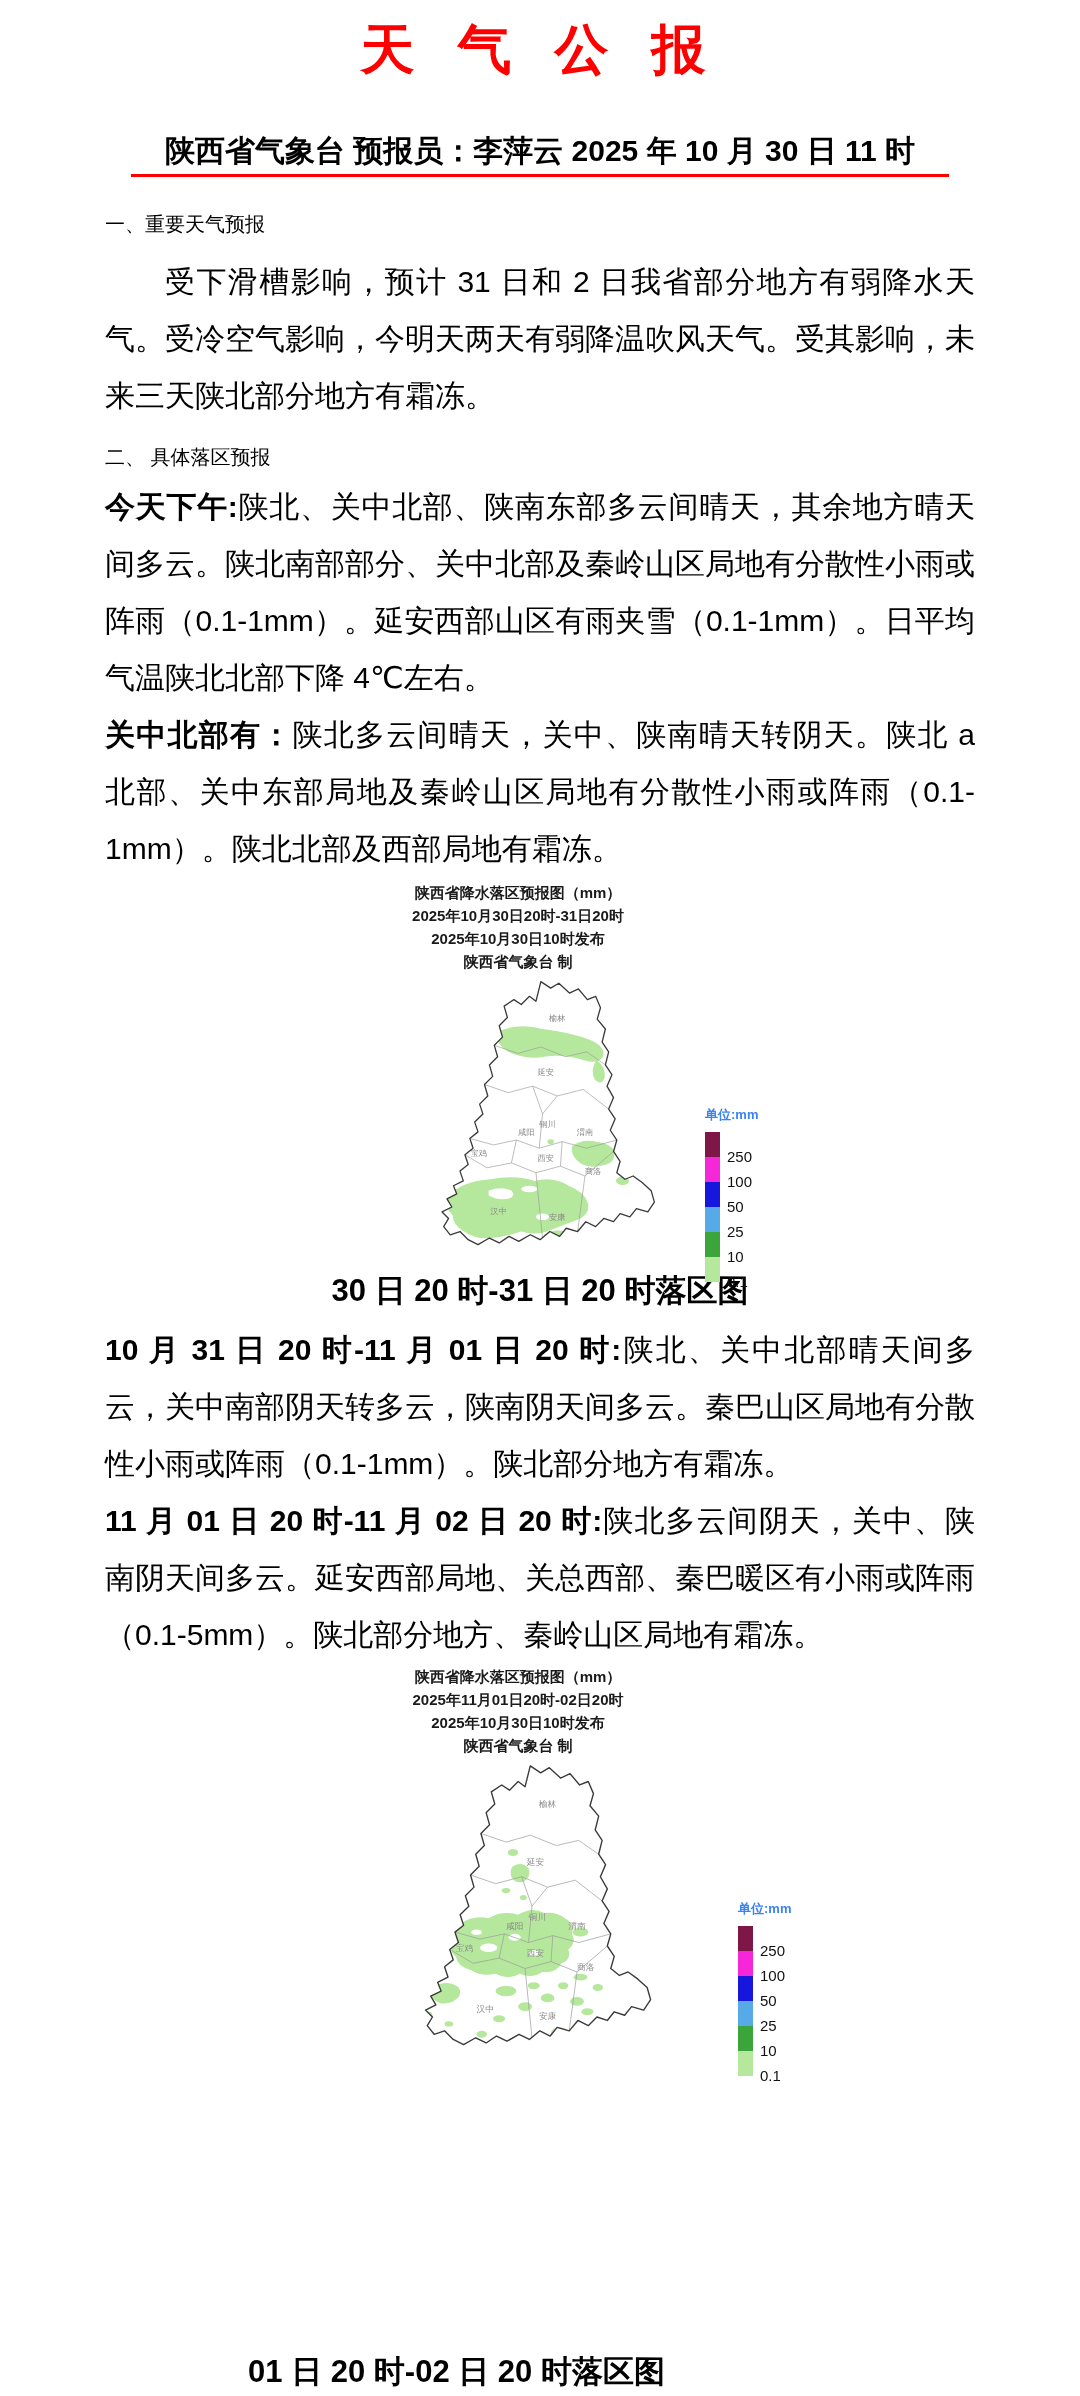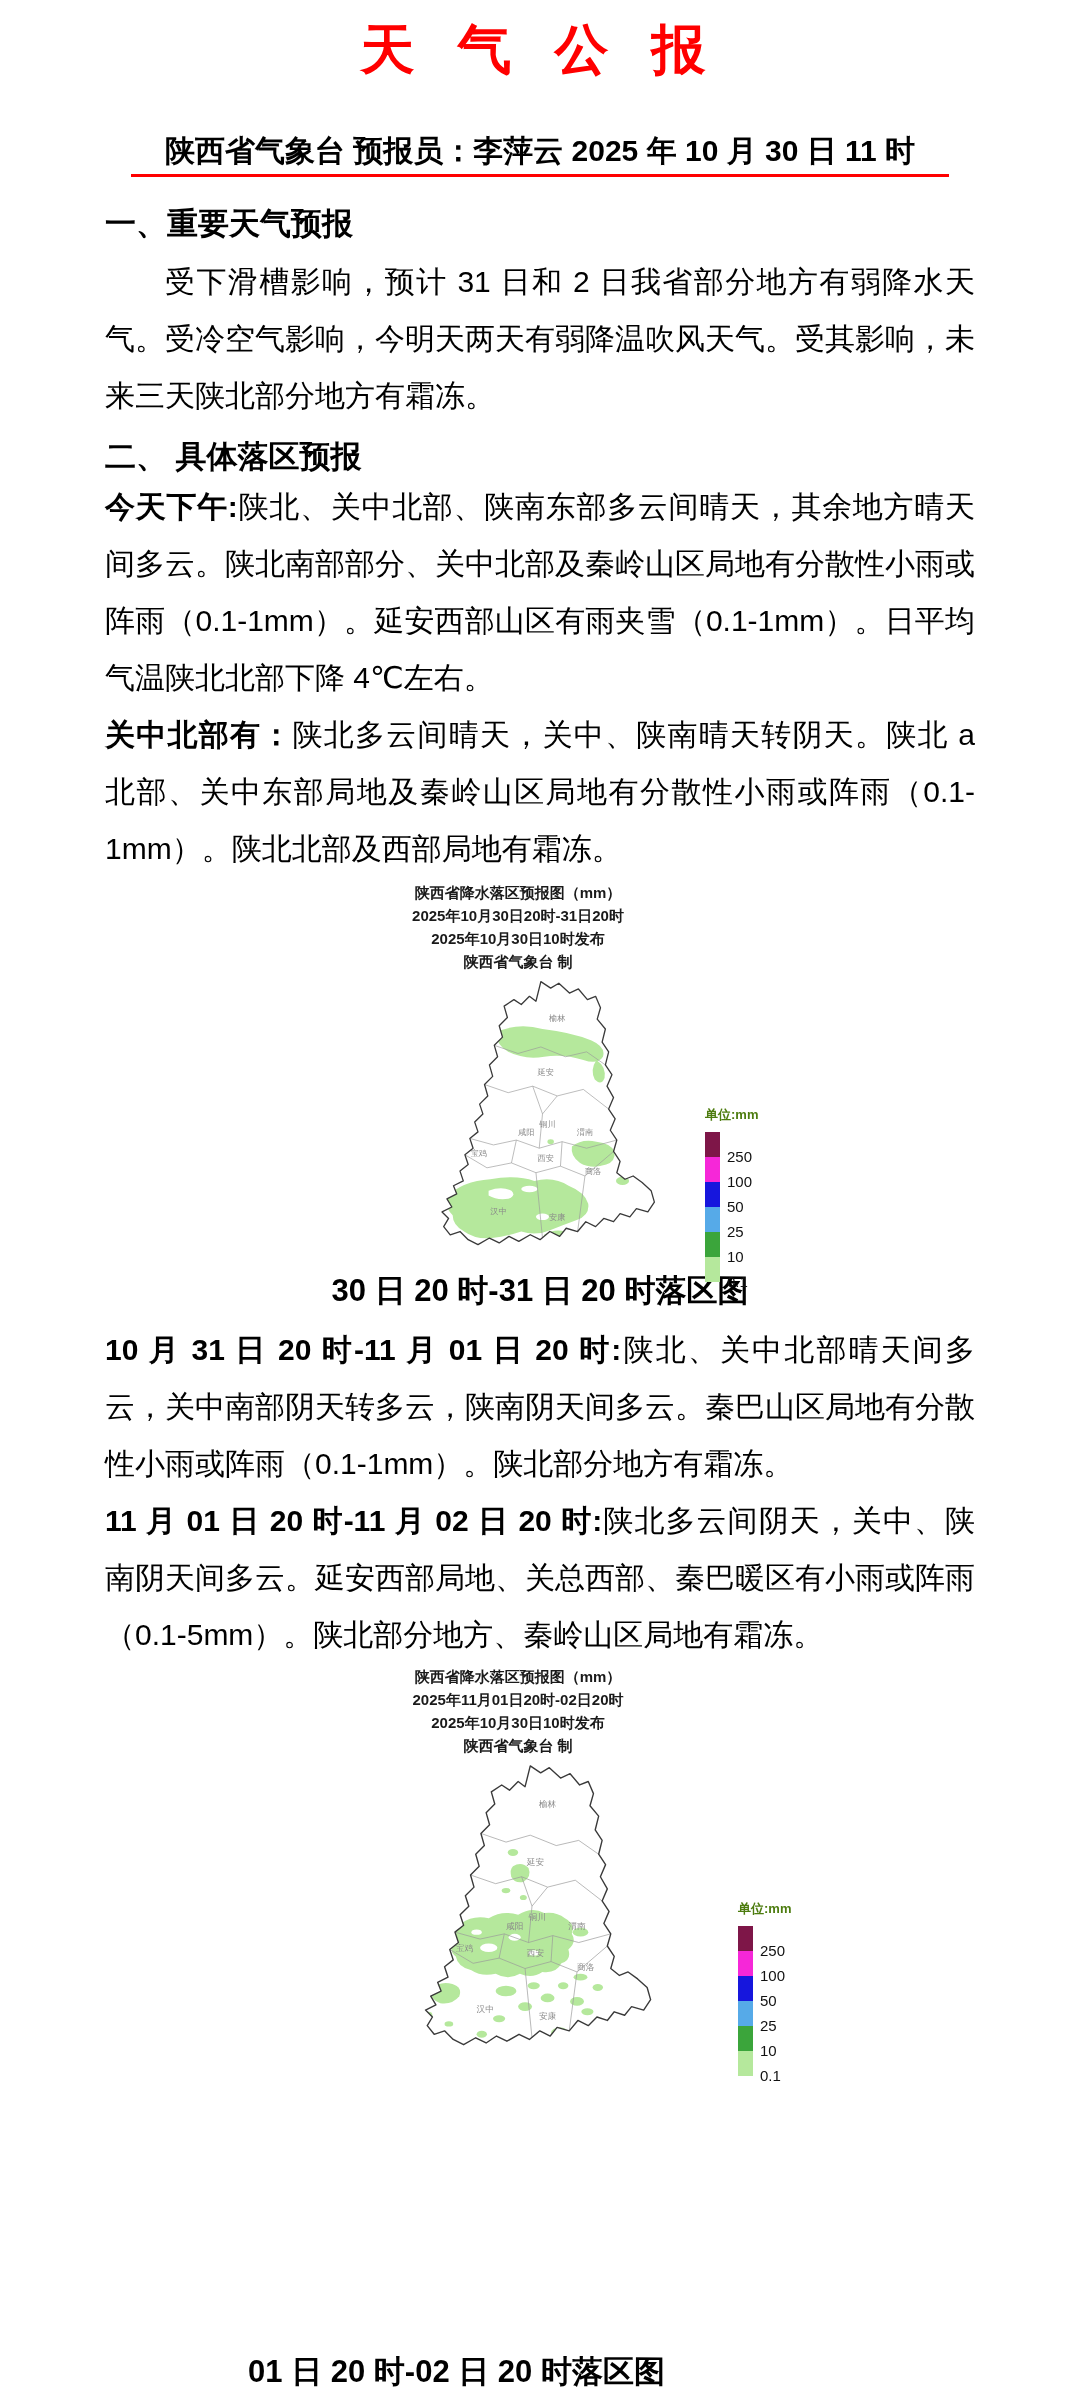--- a/index.html
+++ b/index.html
@@ -4,37 +4,37 @@
 <style>
   html,body{margin:0;padding:0;background:#ffffff;}
   body{width:1080px;height:2396px;overflow:hidden;position:relative;
        font-family:"Liberation Sans","DejaVu Sans",sans-serif;color:#000;}
   .page-title{margin-top:8px;text-align:center;font-size:54px;font-weight:bold;
               color:#ff0000;letter-spacing:14px;line-height:82px;}
   .subtitle-wrap{text-align:center;margin-top:44px;}
   .subtitle{display:inline-block;font-size:30px;font-weight:bold;line-height:34px;
             padding:0 34px 6px 34px;border-bottom:3px solid #ff0000;}
   .doc{padding:0 105px;}
-  h2.sec{font-size:31px;font-weight:bold;margin:26px 0 0 0;line-height:42px;}
+  h2.sec{font-size:20px;font-weight:normal;margin:26px 0 0 0;line-height:42px;}
   h2.sec2{margin-top:12px;}
   p.body{font-size:30px;line-height:57px;margin:0;text-align:justify;}
   p.body.indent{text-indent:2em;margin-top:8px;}
   p.body .lead{font-weight:bold;}
   .figure{position:relative;width:1080px;}
   .fig1{height:390px;margin-top:4px;}
   .fig2{height:405px;margin-top:2px;}
   .fig-header{width:560px;margin-left:238px;text-align:center;font-size:15px;
               font-weight:600;line-height:23px;color:#1a1a1a;}
   .mapsvg{display:block;}
   .map1{width:245px;height:286px;margin-left:420px;margin-top:2px;}
   .map2{width:260px;height:303px;margin-left:402px;margin-top:2px;}
   .legend{position:absolute;width:80px;}
   .legend1{left:705px;top:225px;}
   .legend2{left:738px;top:235px;}
-  .legend-title{font-size:13px;font-weight:700;color:#4d7c0f;}
+  .legend-title{font-size:13px;font-weight:700;color:#3b82f6;}
   .legend-bar{position:relative;margin-top:8px;width:37px;}
   .legend-seg{width:15px;height:25px;}
   .legend-label{position:absolute;left:22px;font-size:15px;color:#111;}
   .caption{font-size:31px;font-weight:bold;text-align:center;margin:0;line-height:40px;}
   .cap2{position:absolute;left:11px;width:891px;bottom:4px;}
   .prov-label{font-size:10px;fill:#8a8a8a;}
   .precip{fill:#b5e89c;}
   .hole{fill:#ffffff;}
 </style>
 </head>

